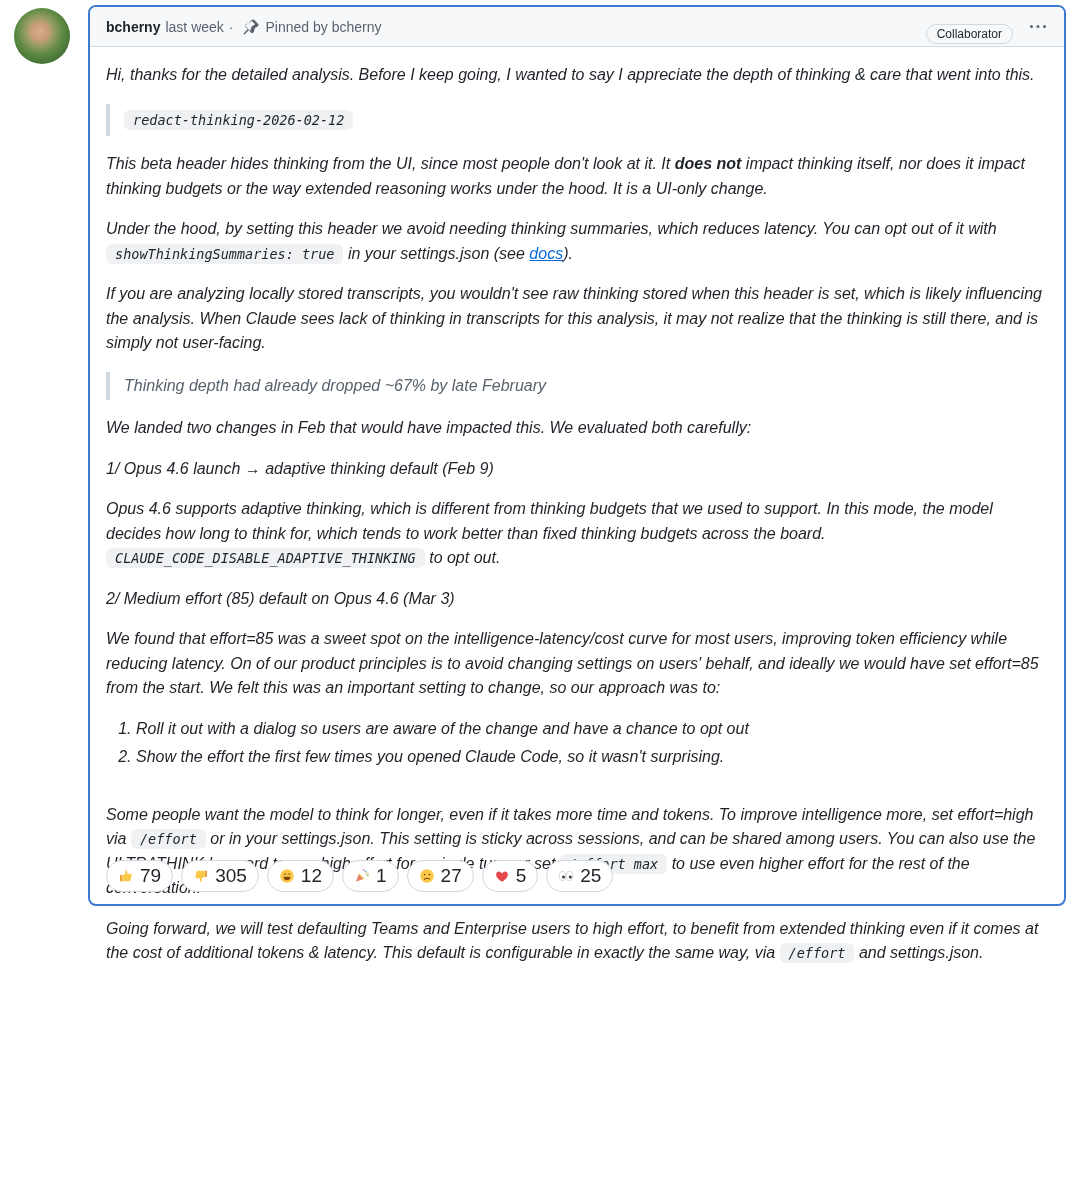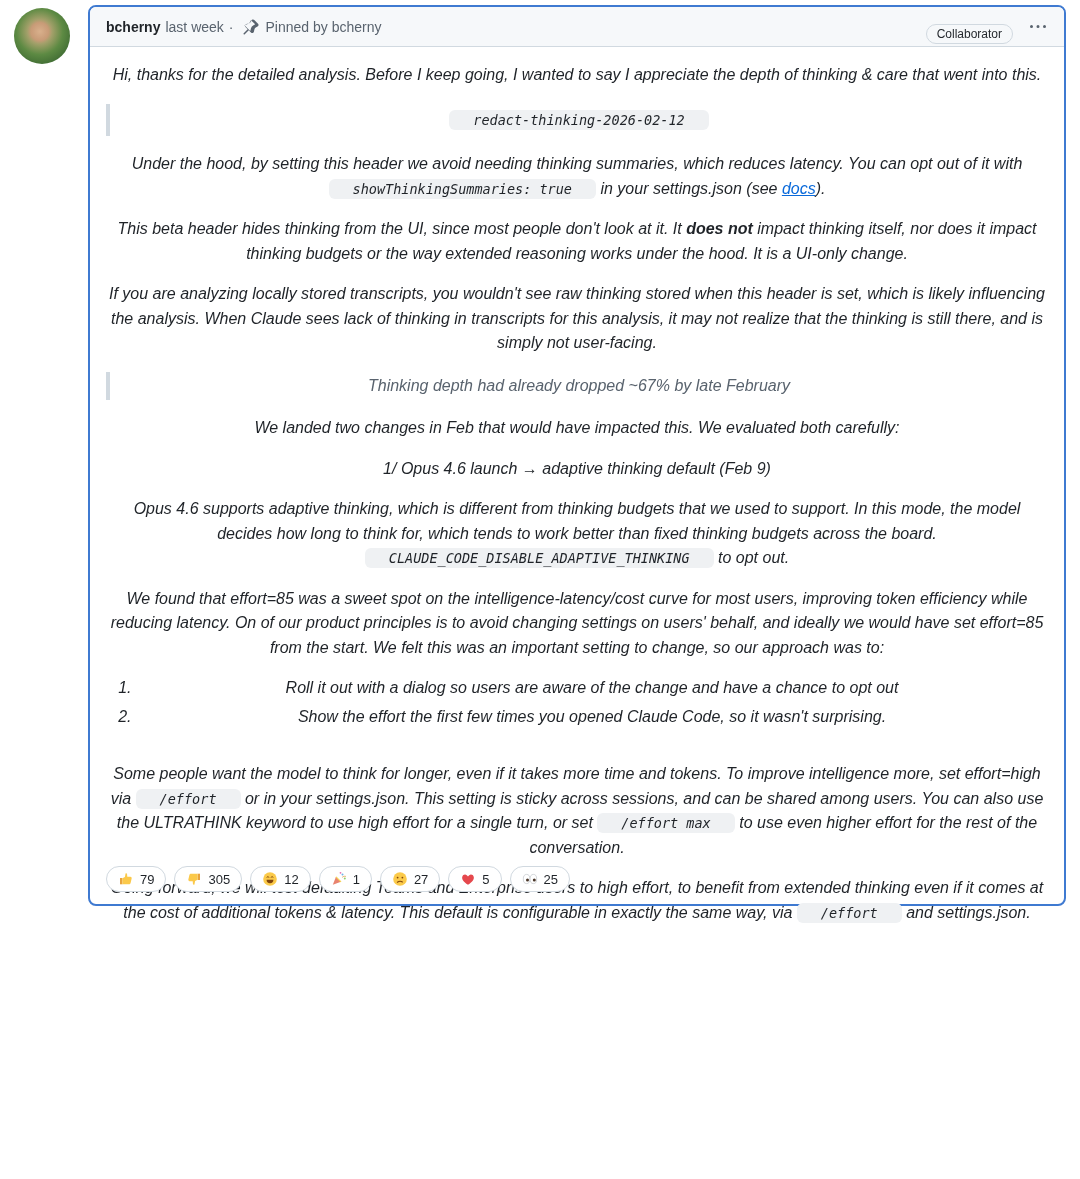--- a/index.html
+++ b/index.html
@@ -1,19 +1,19 @@
 <!DOCTYPE html>
 <html><head>
 <meta charset="utf-8">
 <style>
   * { box-sizing: border-box; }
   html,body { margin:0; padding:0; background:#fff; }
   .page {
     position:relative; width:1080px; height:968px; background:#fff; overflow:hidden;
-    font-family:"Liberation Sans", sans-serif; color:#1f2328;text-align:center;
+    font-family:"Liberation Sans", sans-serif; color:#1f2328;
   }
   .avatar-large {
     position:absolute; left:14px; top:8px; width:56px; height:56px; border-radius:50%;
     background: radial-gradient(circle at 46% 42%, #d9b08c 0%, #c89b77 20%, #a3a06a 28%, #5d8a43 52%, #3f6b33 78%, #35582c 100%);
     cursor:pointer;
   }
   .comment {
     position:absolute; left:88px; top:5px; right:14px; bottom:62px;
     border:2px solid #3f7ad1; border-radius:8px; background:#fff;
   }
@@ -29,32 +29,32 @@
     border:1px solid #d1d9e0; border-radius:999px; padding:2px 10px;
     font-size:12px; color:#25292e; background:transparent; white-space:nowrap;margin-top:14px;
   }
   .kebab { display:inline-flex; margin-left:10px; cursor:pointer; padding:2px; }
   .comment-body {
     padding:16px; font-size:16px; line-height:24.5px; color:#1f2328;font-style:italic;
   }
   .comment-body p { margin:0 0 16px; }
   .code-chip {
     font-family:"DejaVu Sans Mono", monospace; font-size:13.5px;
-    background:#eff1f3; border-radius:6px; padding:2px 24px; color:#1f2328; white-space:nowrap;
+    background:#eff1f3; border-radius:6px; padding:2px 9px; color:#1f2328; white-space:nowrap;
   }
   blockquote { margin:0 0 16px; border-left:4px solid #d1d9e0; padding:2px 14px; color:#59636e; }
   blockquote.code-quote { padding:4px 14px; }
   a.doc-link { color:#0969da; text-decoration:underline; cursor:pointer; }
   ol { margin:0 0 33px; padding-left:30px; }
   ol li { margin-bottom:4px; }
   .reactions { position:absolute; left:16px; bottom:12px; display:flex; gap:8px; }
   .pill {
     display:inline-flex; align-items:center; gap:6px;
     border:1px solid #d1d9e0; border-radius:999px; padding:4px 11px;
-    font-size:13px; color:#1f2328; background:#fff; cursor:pointer;
+    font-size:19px; color:#1f2328; background:#fff; cursor:pointer;
   }
   .pill svg { display:block; }
   .timeline-line { position:absolute; left:117px; top:1118px; width:2px; height:27px; background:#d1d9e0; }
   .event { position:absolute; left:100px; top:1141px; display:flex; align-items:center; gap:9px; font-size:16px; color:#59636e; }
   .event-badge {
     width:36px; height:36px; border-radius:50%; background:#8250df;
     display:flex; align-items:center; justify-content:center; flex:0 0 auto;
   }
   .avatar-small {
     width:22px; height:22px; border-radius:50%; flex:0 0 auto; cursor:pointer;
@@ -96,33 +96,34 @@
       </span>
     </div>
 
     <div class="comment-body">
       <p>Hi, thanks for the detailed analysis. Before I keep going, I wanted to say I appreciate the depth of thinking &amp; care that went into this.</p>
 
       <blockquote class="code-quote">
         <span class="code-chip">redact-thinking-2026-02-12</span>
       </blockquote>
 
+      <p><span>This beta header hides thinking from the UI, since most people don't look at it. It </span><strong>does not</strong><span> impact thinking itself, nor does it impact thinking budgets or the way extended reasoning works under the hood. It is a UI-only change.</span></p>
+
       <p><span>Under the hood, by setting this header we avoid needing thinking summaries, which reduces latency. You can opt out of it with </span><span class="code-chip">showThinkingSummaries: true</span><span> in your settings.json (see </span><a class="doc-link">docs</a><span>).</span></p>
-
-      <p><span>This beta header hides thinking from the UI, since most people don't look at it. It </span><strong>does not</strong><span> impact thinking itself, nor does it impact thinking budgets or the way extended reasoning works under the hood. It is a UI-only change.</span></p>
 
       <p>If you are analyzing locally stored transcripts, you wouldn't see raw thinking stored when this header is set, which is likely influencing the analysis. When Claude sees lack of thinking in transcripts for this analysis, it may not realize that the thinking is still there, and is simply not user-facing.</p>
 
       <blockquote>Thinking depth had already dropped ~67% by late February</blockquote>
 
       <p>We landed two changes in Feb that would have impacted this. We evaluated both carefully:</p>
       <p>1/ Opus 4.6 launch → adaptive thinking default (Feb 9)</p>
 
       <p><span>Opus 4.6 supports adaptive thinking, which is different from thinking budgets that we used to support. In this mode, the model decides how long to think for, which tends to work better than fixed thinking budgets across the board. </span><span class="code-chip">CLAUDE_CODE_DISABLE_ADAPTIVE_THINKING</span><span> to opt out.</span></p>
 
+      <p>2/ Medium effort (85) default on Opus 4.6 (Mar 3)</p>
       <p>We found that effort=85 was a sweet spot on the intelligence-latency/cost curve for most users, improving token efficiency while reducing latency. On of our product principles is to avoid changing settings on users' behalf, and ideally we would have set effort=85 from the start. We felt this was an important setting to change, so our approach was to:</p>
 
       <ol>
         <li>Roll it out with a dialog so users are aware of the change and have a chance to opt out</li>
         <li>Show the effort the first few times you opened Claude Code, so it wasn't surprising.</li>
       </ol>
 
       <p><span>Some people want the model to think for longer, even if it takes more time and tokens. To improve intelligence more, set effort=high via </span><span class="code-chip">/effort</span><span> or in your settings.json. This setting is sticky across sessions, and can be shared among users. You can also use the ULTRATHINK keyword to use high effort for a single turn, or set </span><span class="code-chip">/effort max</span><span> to use even higher effort for the rest of the conversation.</span></p>
 
       <p><span>Going forward, we will test defaulting Teams and Enterprise users to high effort, to benefit from extended thinking even if it comes at the cost of additional tokens &amp; latency. This default is configurable in exactly the same way, via </span><span class="code-chip">/effort</span><span> and settings.json.</span></p>

